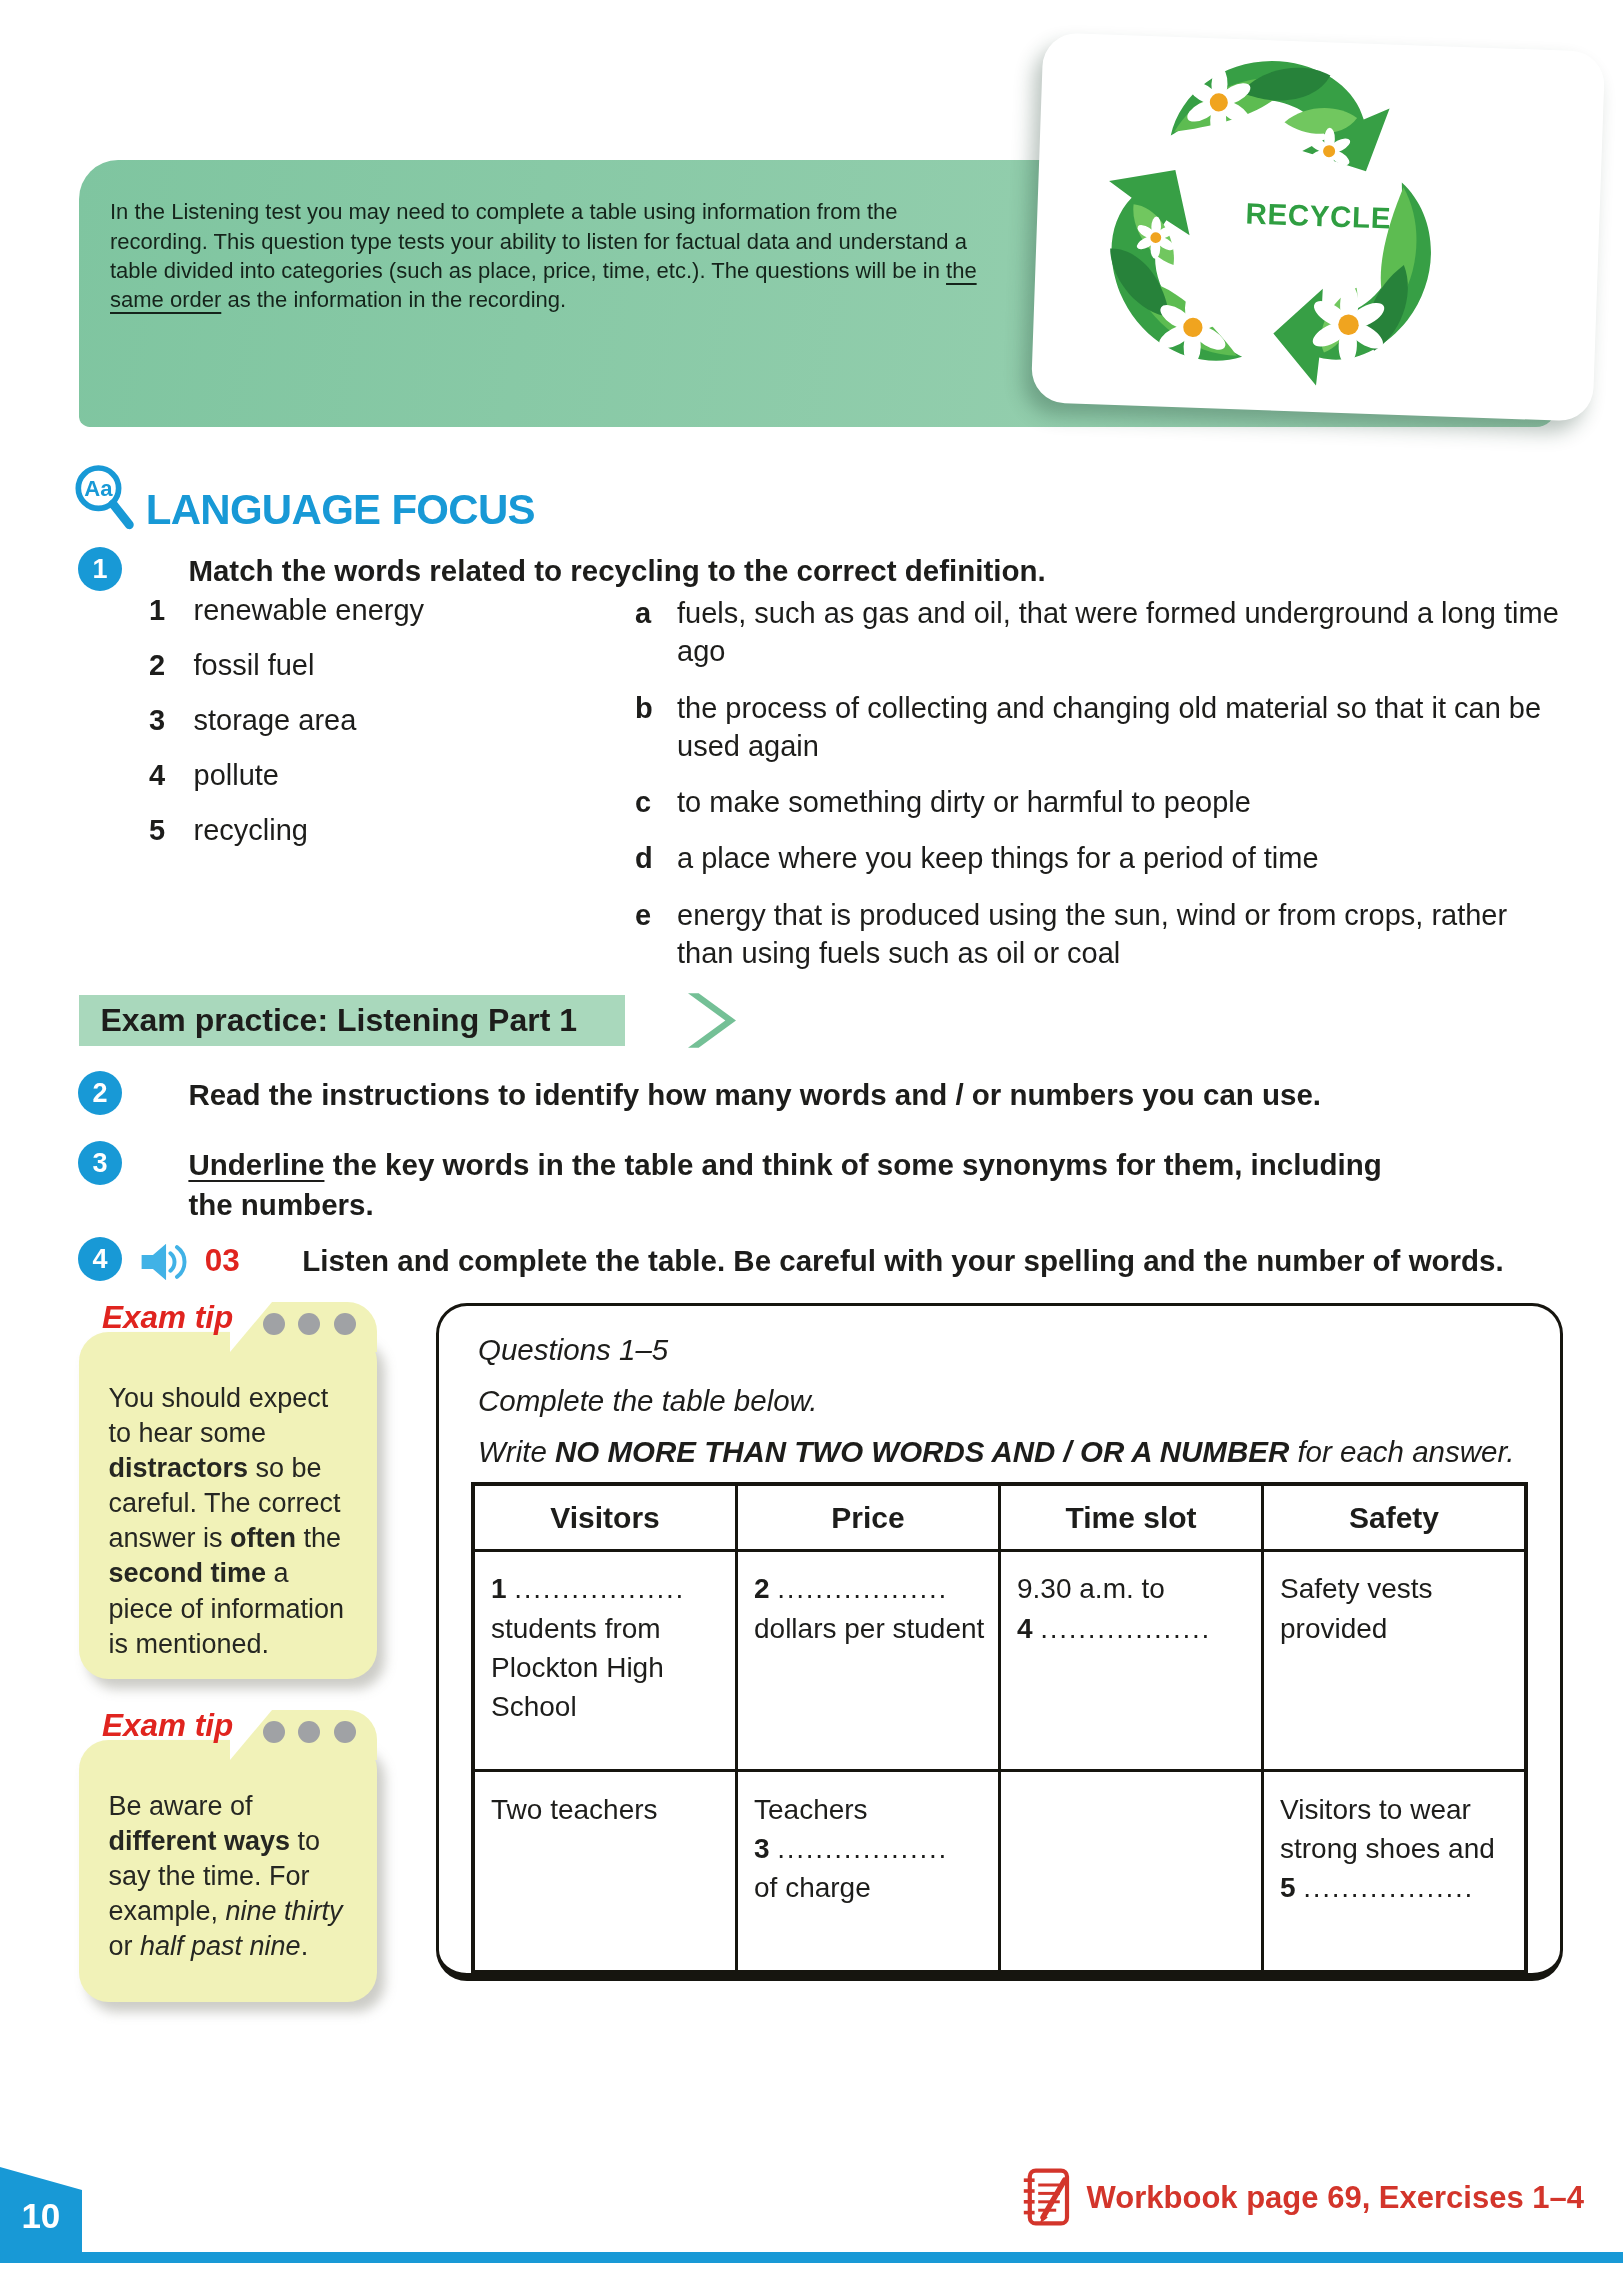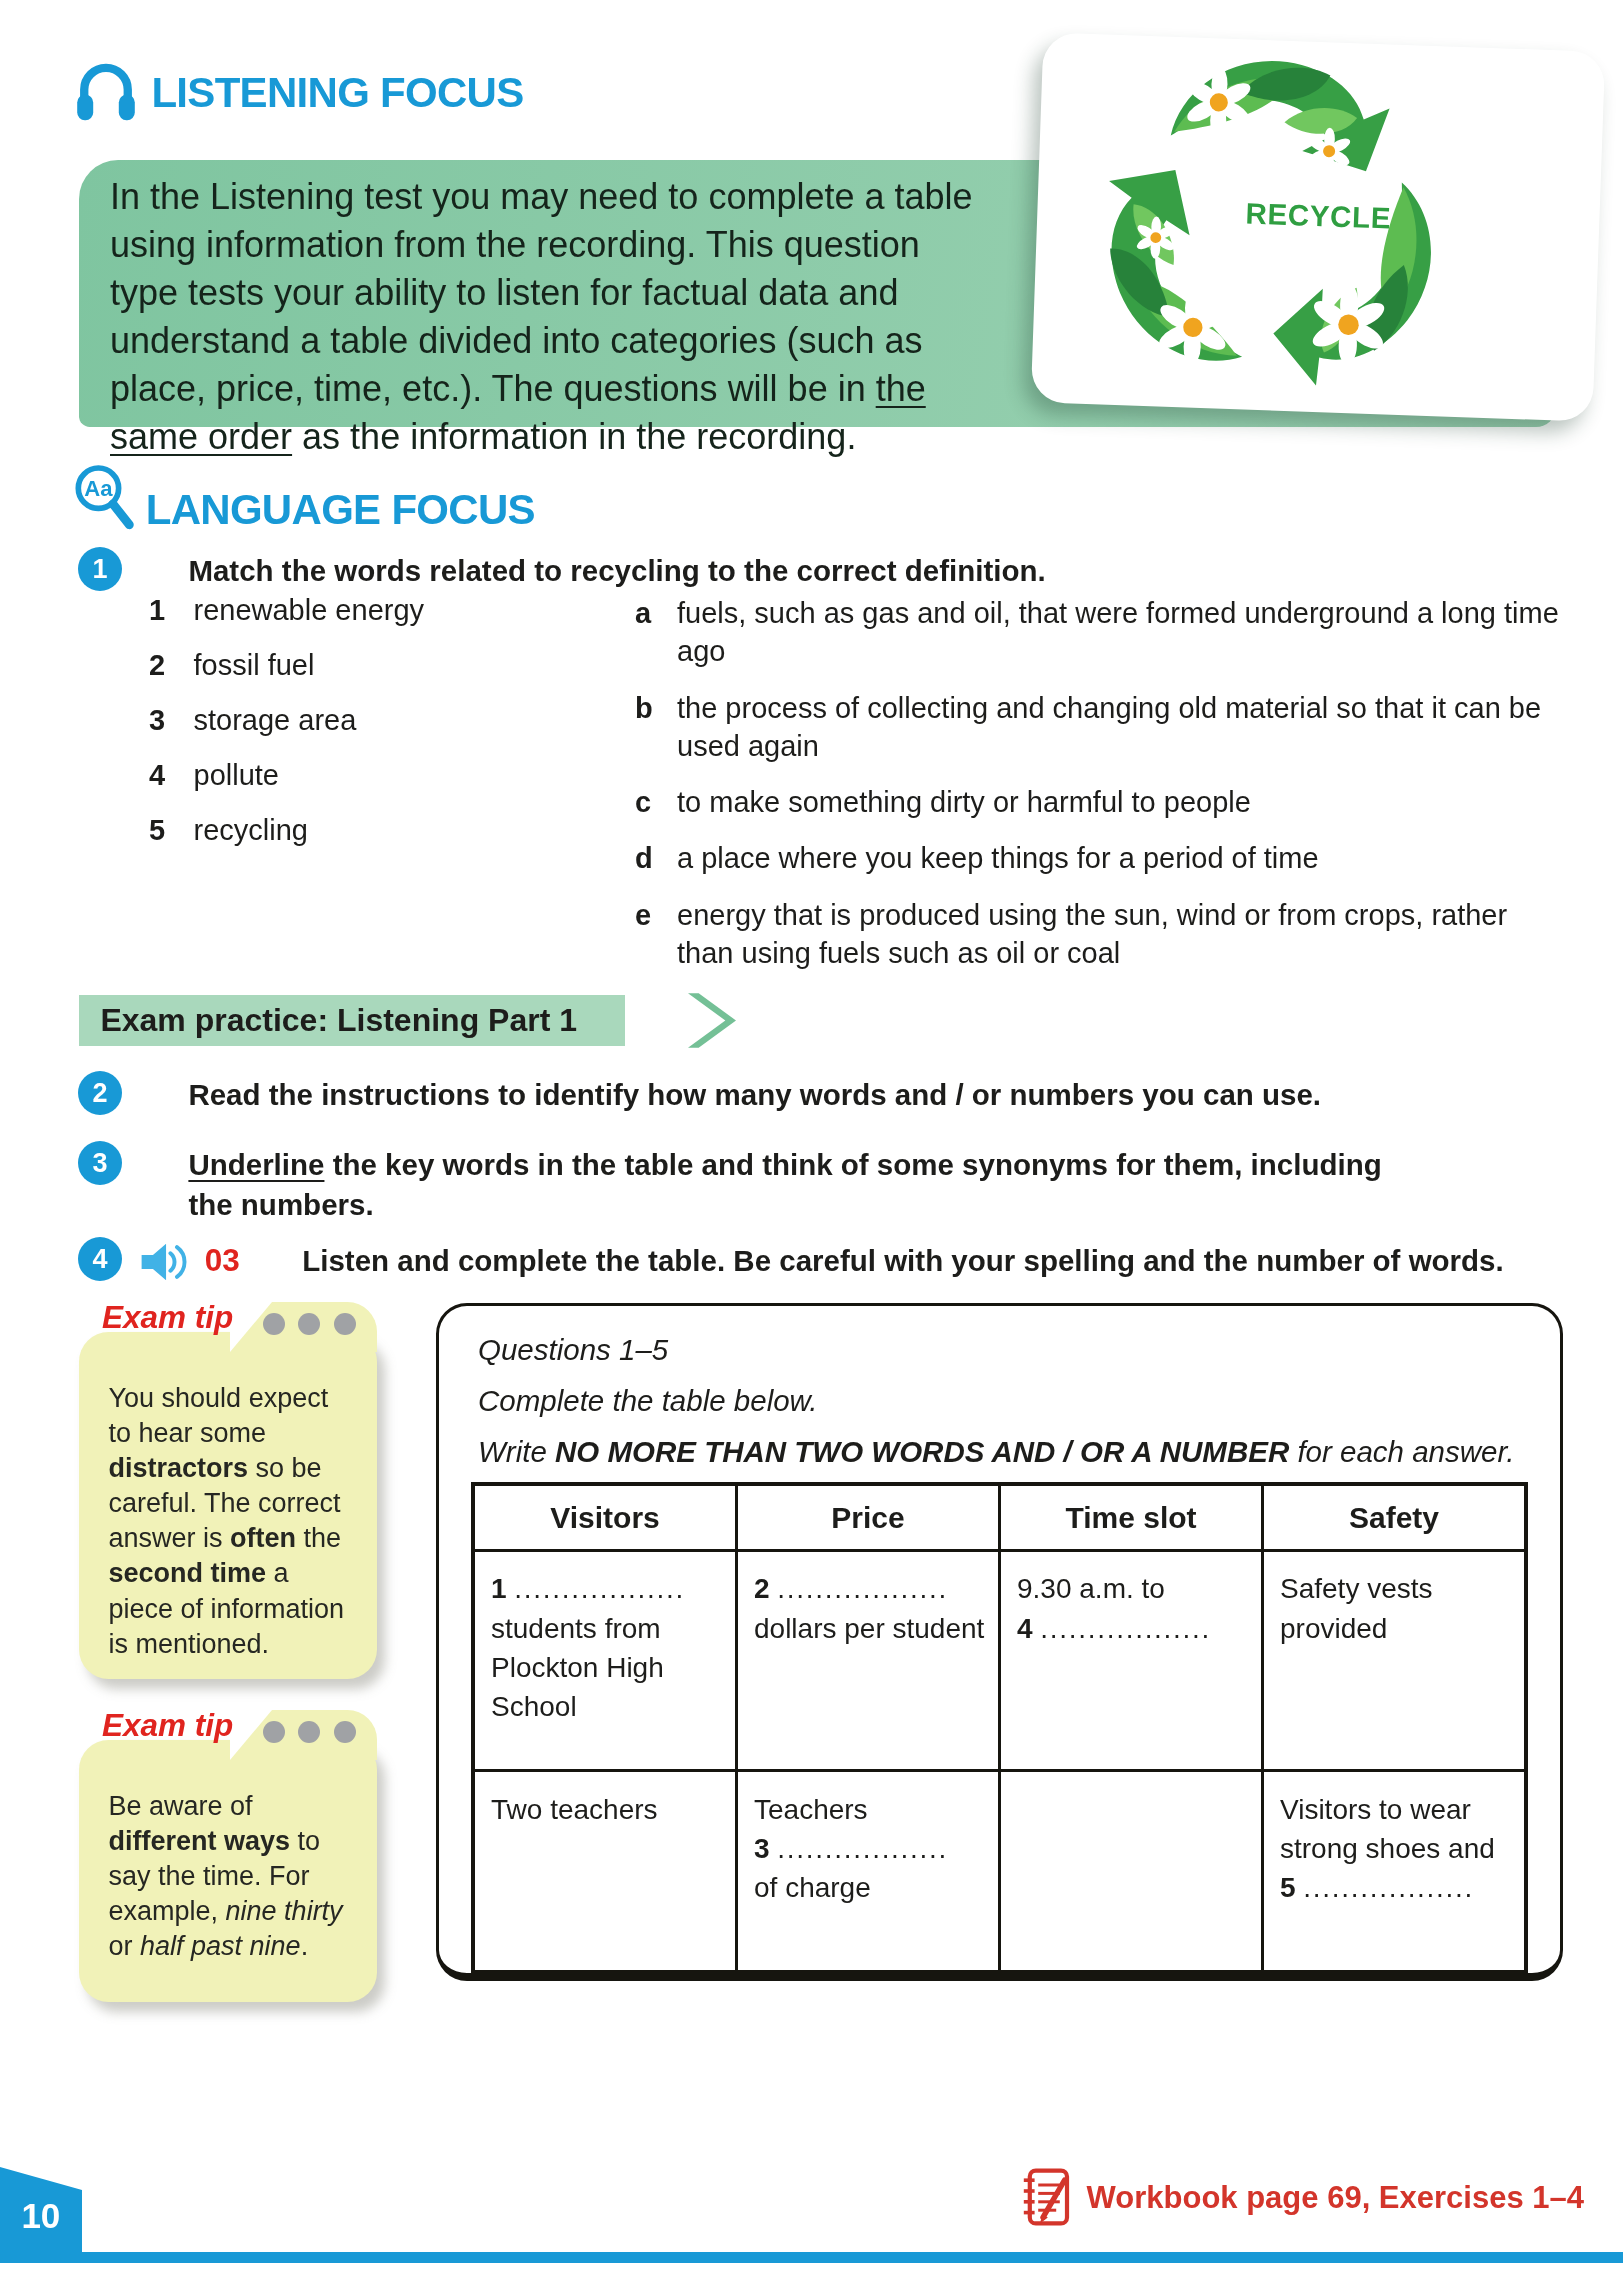--- a/index.html
+++ b/index.html
@@ -9,21 +9,21 @@
   
   .lf-head{position:absolute;left:74px;top:58px;display:flex;align-items:center;gap:13.4px;}
   .focus-title{font-size:42px;font-weight:bold;color:#1899d6;letter-spacing:-0.7px;white-space:nowrap;}
 
   
   .briefing{position:absolute;left:79px;top:160px;width:1477px;height:267px;z-index:1;
             background:linear-gradient(100deg,#7fc5a0,#9cd2b3);
             border-radius:39px 10.7px 20px 10.7px;}
   .brief-inner{padding:13.4px 0 0 31px;}
   .brief-title{color:#e02a21;font-size:33px;font-weight:bold;}
-  .brief-body{margin-top:0;font-size:36px;line-height:1.33;color:#15241b;width:871px;}
+  .brief-body{margin-top:24px;font-size:22px;line-height:1.33;color:#15241b;width:871px;}
   .u{text-decoration:underline;text-decoration-thickness:2px;text-underline-offset:4.7px;}
 
   
   .recycle-card{position:absolute;left:1037px;top:42px;width:562px;height:370px;z-index:2;
                 background:#fff;border-radius:34px;transform:rotate(2deg);
                 box-shadow:-8px 12px 19px rgba(25,60,42,.30);}
   .recycle-word{position:absolute;left:50%;top:47%;transform:translate(-50%,-50%);
                 color:#2f9e41;font-weight:bold;font-size:29.5px;letter-spacing:0.7px;}
 
   
@@ -85,30 +85,20 @@
   .bluebar{position:absolute;left:0;top:2252px;width:1623px;height:11.4px;background:#1899d6;}
   .pagetab{position:absolute;left:0;top:2167px;width:82px;height:96px;background:#1899d6;
            clip-path:polygon(0 0,100% 24%,100% 100%,0 100%);}
   .pagenum{position:absolute;left:21.4px;top:2196px;color:#fff;font-size:35px;font-weight:bold;}
 </style>
 </head>
 <body>
 
 <div id="page">
 
-  <div class="lf-head">
-    <span>
-      <svg width="64" height="67" viewBox="0 0 100 100">
-        <path d="M16 68 V47 a34 34 0 0 1 68 0 V68" stroke="#1899d6" stroke-width="13" fill="none" stroke-linecap="round"></path>
-        <rect x="5" y="55" width="25" height="40" rx="12" fill="#1899d6"></rect>
-        <rect x="70" y="55" width="25" height="40" rx="12" fill="#1899d6"></rect>
-      </svg>
-    </span>
-    <div class="focus-title">LISTENING FOCUS</div>
-  </div>
 
   <div class="briefing">
     <div class="brief-inner">
       <div class="brief-body"><span>In the Listening test you may need to complete a table using information from the recording. This question type tests your ability to listen for factual data and understand a table divided into categories (such as place, price, time, etc.). The questions will be in </span><span class="u">the same order</span><span> as the information in the recording.</span></div>
     </div>
   </div>
 
   <div class="recycle-card">
     <svg width="469" height="349" viewBox="0 0 700 520">
       <defs>

